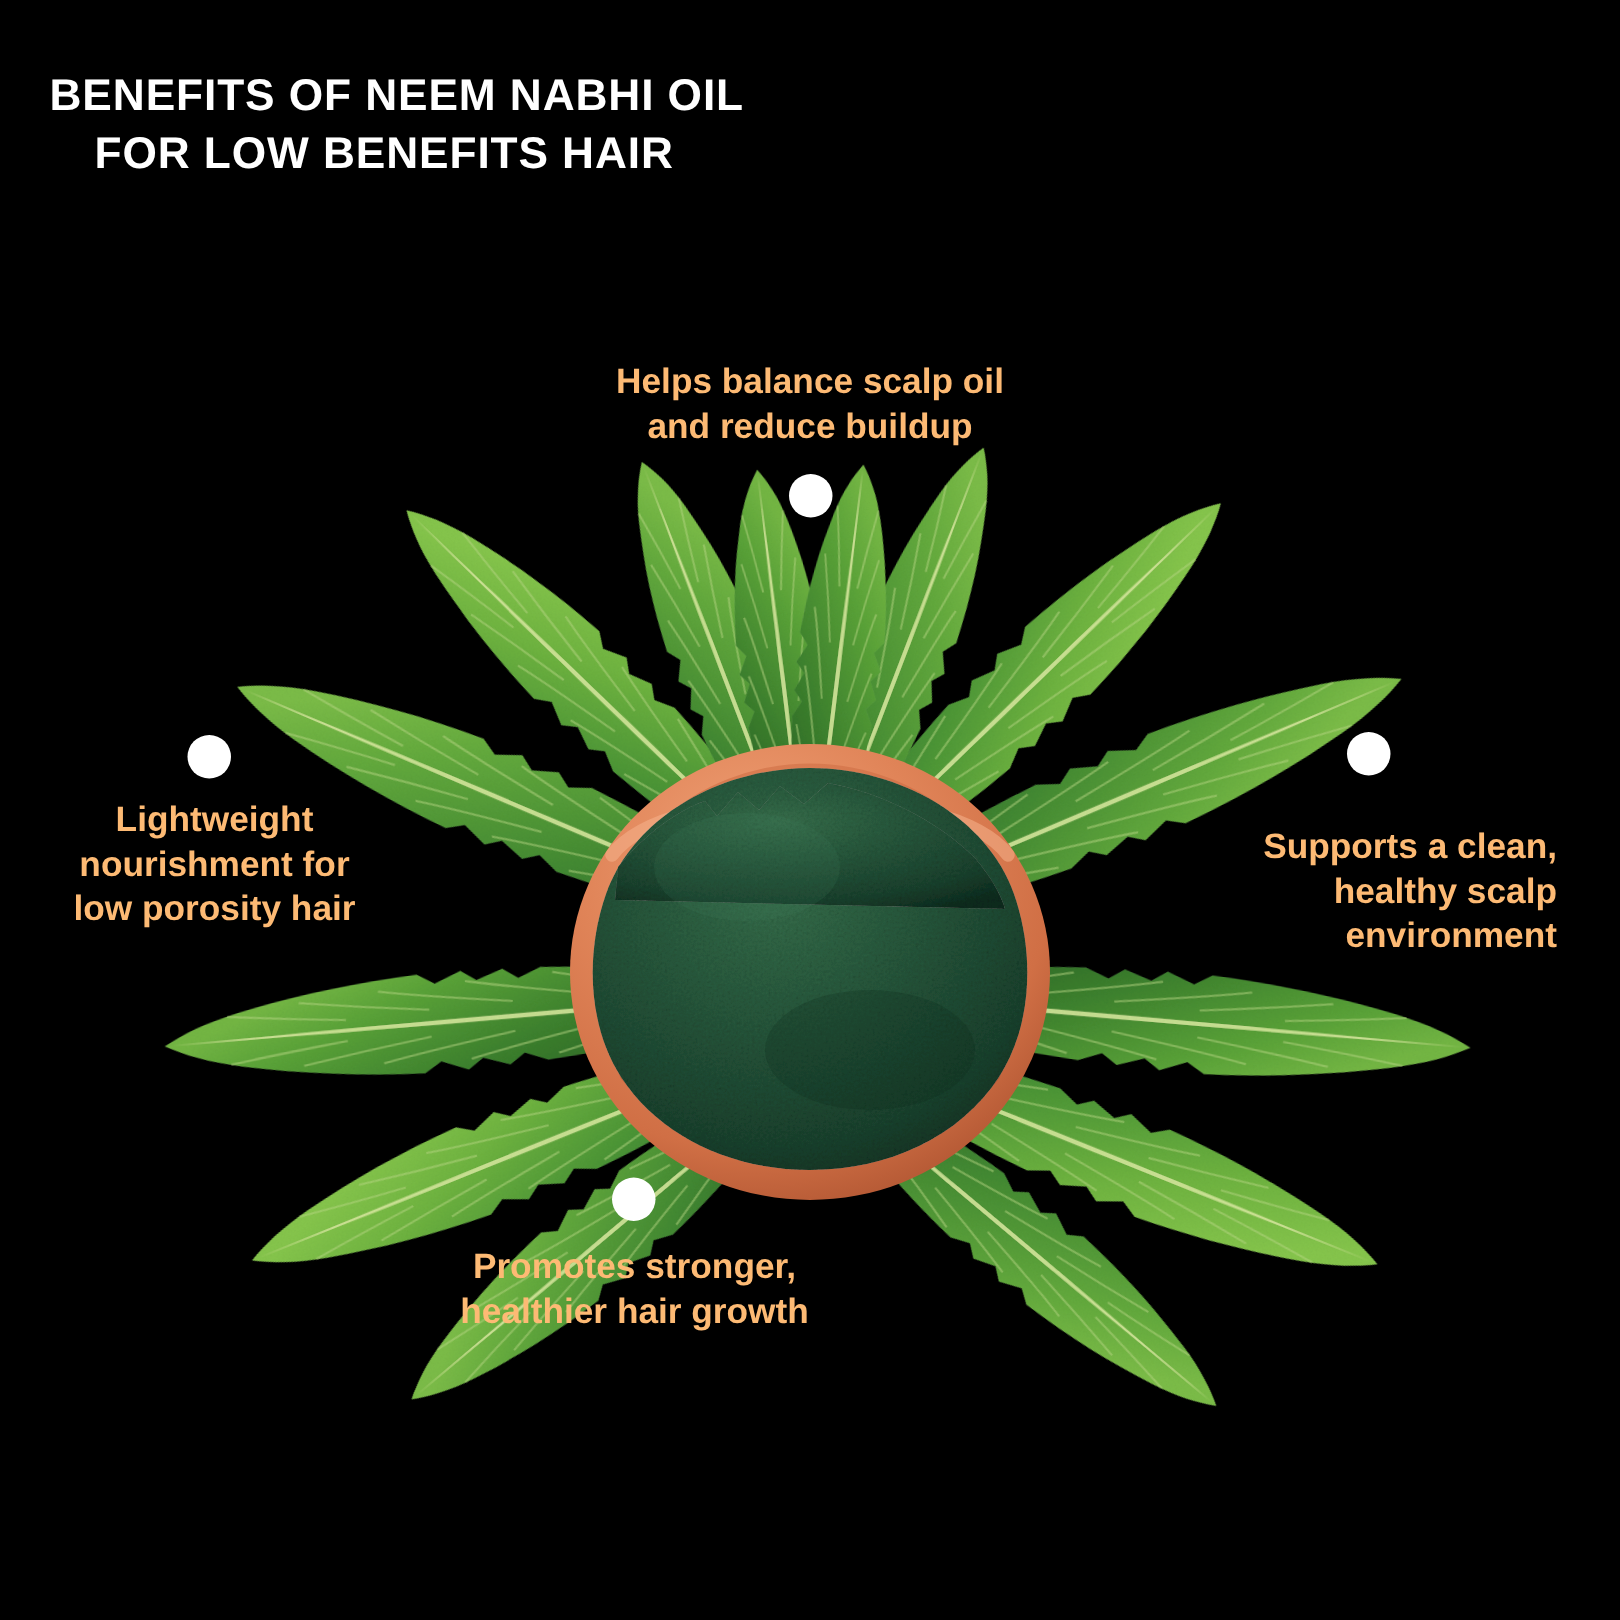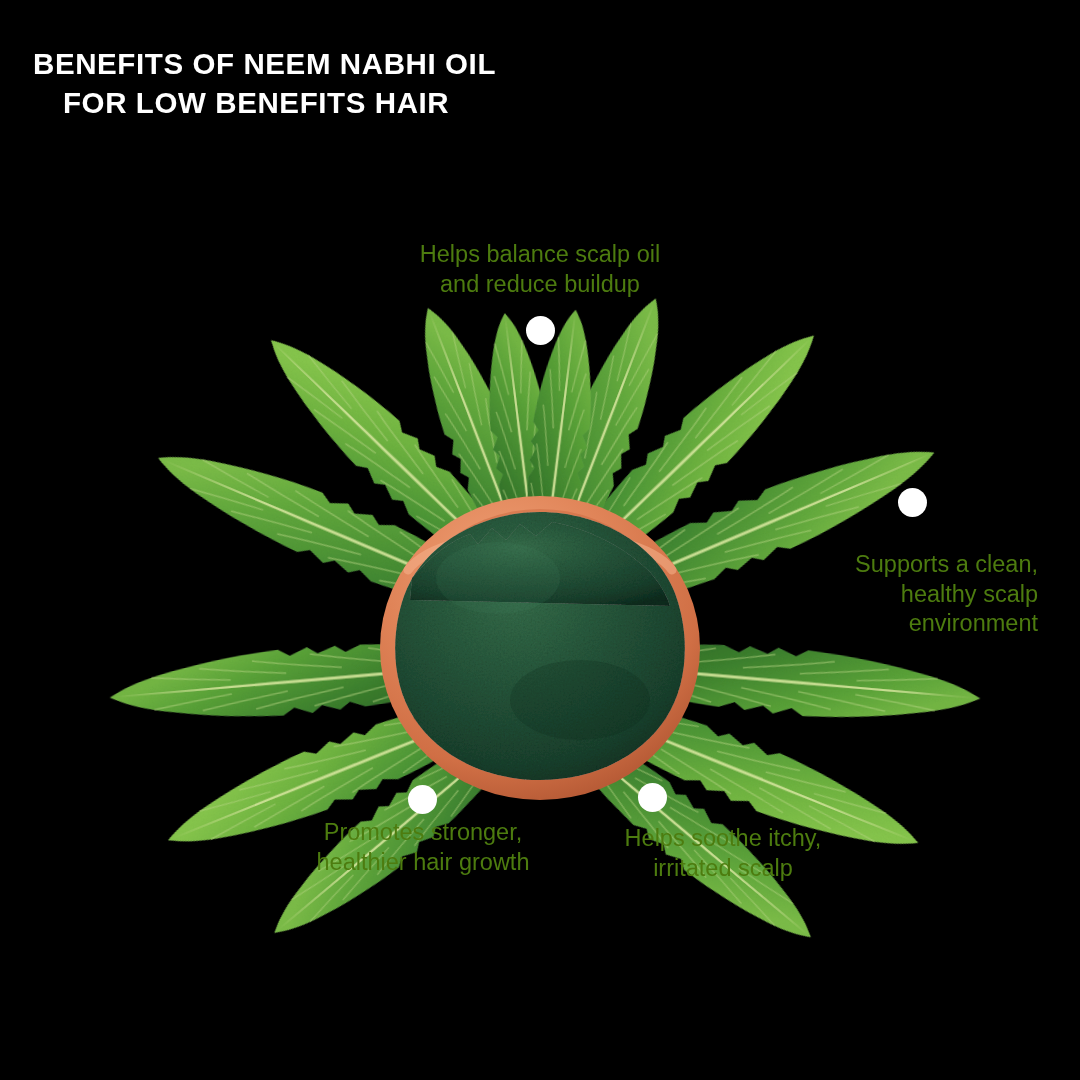--- a/index.html
+++ b/index.html
@@ -42,23 +42,23 @@
     width: 1080px;
     height: 1080px;
     pointer-events: none;
   }
 
   
   .callout {
     position: absolute;
   }
   .callout-text {
-    color: #4d7c0f;
+    color: #fdba74;
     font-size: 23.5px;
-    font-weight: 400;
+    font-weight: 700;
     line-height: 29.5px;
     white-space: pre-line;
   }
   .dot {
     position: absolute;
     width: 29px;
     height: 29px;
     border-radius: 50%;
     background: #ffffff;
   }
@@ -69,21 +69,21 @@
   #callout-left { left: 18px; top: 488px; width: 250px; text-align: center; }
   #callout-left .dot { left: 107px; top: 2px; }
   #callout-left .callout-text { margin-top: 44px; }
 
   #callout-right { left: 788px; top: 486px; width: 250px; text-align: center; }
   #callout-right .dot { left: 110px; top: 2px; }
   #callout-right .callout-text { margin-top: 64px; text-align: right; }
 
   #callout-bottom-left { left: 223px; top: 784px; width: 400px; text-align: center; }
   #callout-bottom-left .dot { left: 185px; top: 1px; }
-  #callout-bottom-left .callout-text { margin-top: 34px; }
+  #callout-bottom-left .callout-text { margin-top: 46px; }
 
   #callout-bottom-right { left: 523px; top: 782px; width: 400px; text-align: center; }
   #callout-bottom-right .dot { left: 115px; top: 1px; }
   #callout-bottom-right .callout-text { margin-top: 42px; }
 </style>
 </head>
 <body>
 
 <div id="page">
 
@@ -271,33 +271,34 @@
       </g>
     </g>
   </svg>
 
   <div class="callout" id="callout-top">
     <div class="callout-text">Helps balance scalp oil
 and reduce buildup</div>
     <span class="dot"></span>
   </div>
 
+  <div class="callout" id="callout-left">
+    <span class="dot"></span>
+    <div class="callout-text">Lightweight
+nourishment for
+low porosity hair</div>
+  </div>
 
   <div class="callout" id="callout-right">
     <span class="dot"></span>
     <div class="callout-text">Supports a clean,
 healthy scalp
 environment</div>
   </div>
 
   <div class="callout" id="callout-bottom-left">
     <span class="dot"></span>
     <div class="callout-text">Promotes stronger,
 healthier hair growth</div>
   </div>
 
-  <div class="callout" id="callout-bottom-right">
-    <span class="dot"></span>
-    <div class="callout-text">Helps soothe itchy,
-irritated scalp</div>
-  </div>
 
 </div>
 
 </body></html>

